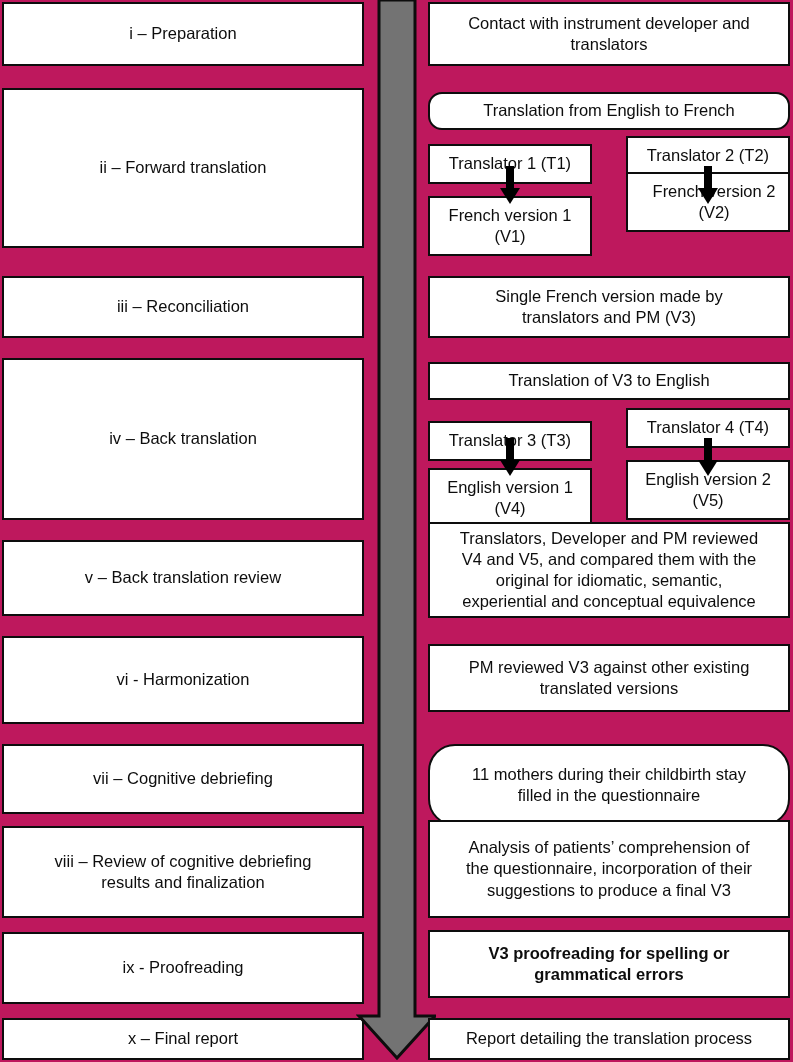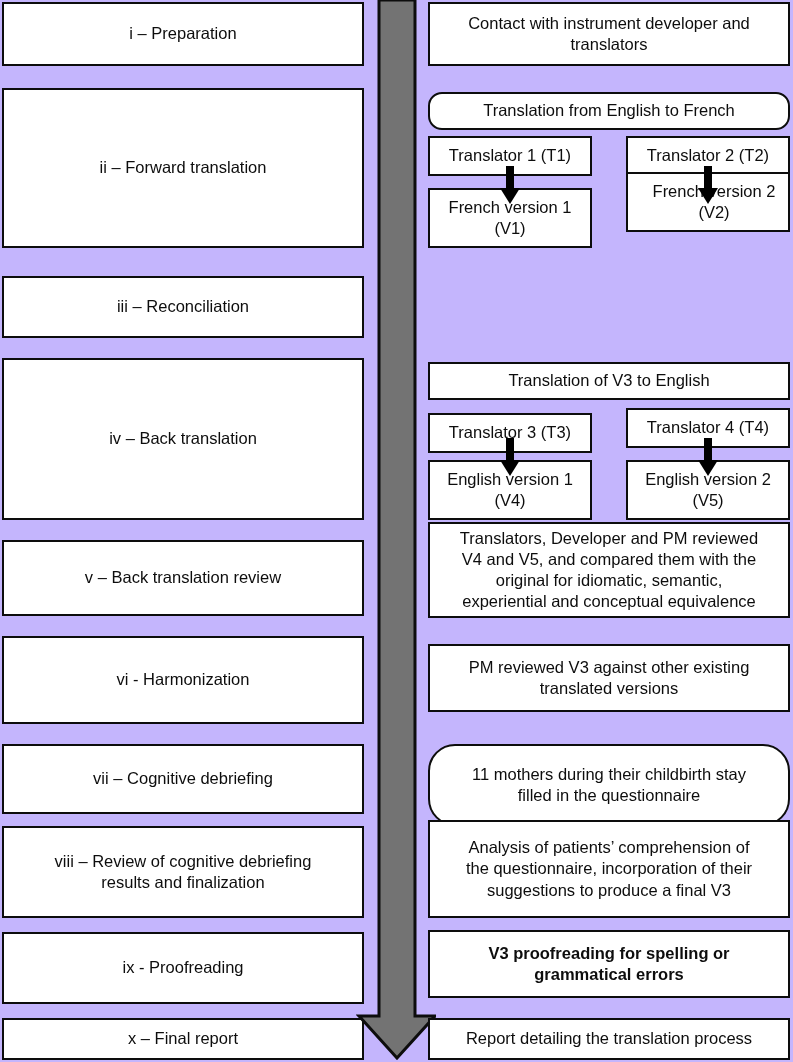--- a/index.html
+++ b/index.html
@@ -8,41 +8,41 @@
     background: #ffffff;
   }
   body {
     font-family: "Liberation Sans", sans-serif;
     color: #000000;
   }
   #canvas {
     position: relative;
     width: 793px;
     height: 1062px;
-    background: #c4b5fd;
+    background: #be185d;
     overflow: hidden;
   }
   .box {
     position: absolute;
     box-sizing: border-box;
     border: 2px solid #0d0d0d;
     background: #ffffff;
     display: flex;
     align-items: center;
     justify-content: center;
     text-align: center;
     line-height: 1.28;
     font-size: 16.5px;
     padding: 2px 8px;
     color: #0d0d0d;
     white-space: pre-line;
   }
   .stage-box   { left: 2px;   width: 362px; }
   .detail-box  { left: 428px; width: 362px; }
-  .sub-left    { left: 428px; width: 164px; }
+  .sub-left    { left: 428px; width: 164px; margin-top: 8px; }
   .sub-right   { left: 626px; width: 164px; }
 
   
   #process-arrow {
     position: absolute;
     left: 356px;
     top: 0px;
     width: 80px;
     height: 1060px;
     pointer-events: none;
@@ -105,20 +105,22 @@
     <svg width="24" height="40" viewBox="0 0 24 40" xmlns="http://www.w3.org/2000/svg">
       <polygon points="8,0 16,0 16,22 22,22 12,38 2,22 8,22" fill="#000000"></polygon>
     </svg>
   </div>
   <div class="mini-arrow" style="left:696px; top:166px;">
     <svg width="24" height="40" viewBox="0 0 24 40" xmlns="http://www.w3.org/2000/svg">
       <polygon points="8,0 16,0 16,22 22,22 12,38 2,22 8,22" fill="#000000"></polygon>
     </svg>
   </div>
 
+  <div class="box detail-box" style="top:276px; height:62px;">Single French version made by
+translators and PM (V3)</div>
 
   <div class="box detail-box" style="top:362px; height:38px;">Translation of V3 to English</div>
 
   <div class="box sub-left" style="top:413px; height:40px;">Translator 3 (T3)</div>
   <div class="box sub-right" style="top:408px; height:40px;">Translator 4 (T4)</div>
 
   <div class="box sub-left" style="top:460px; height:60px;">English version 1
 (V4)</div>
   <div class="box sub-right" style="top:460px; height:60px;">English version 2
 (V5)</div>

